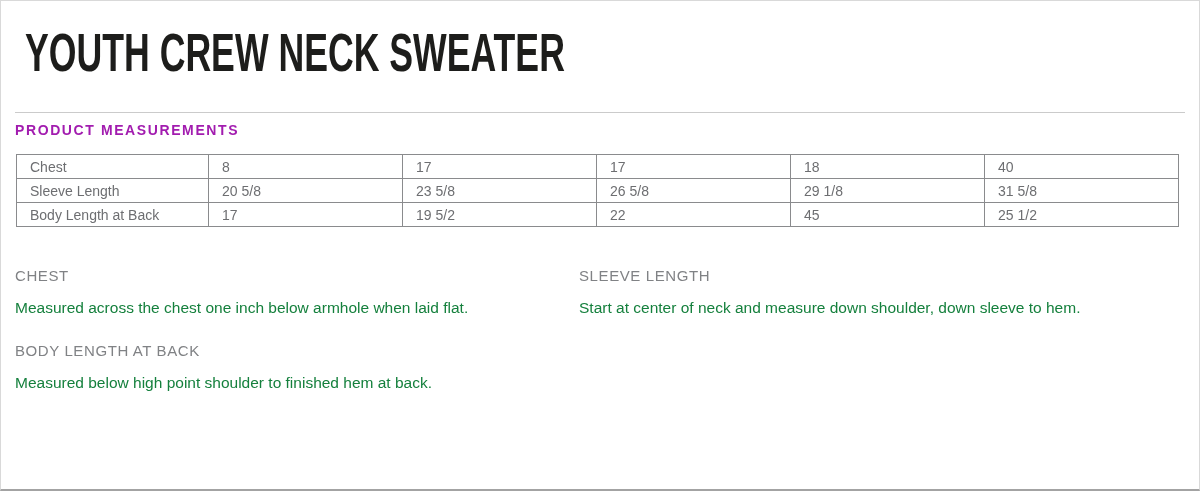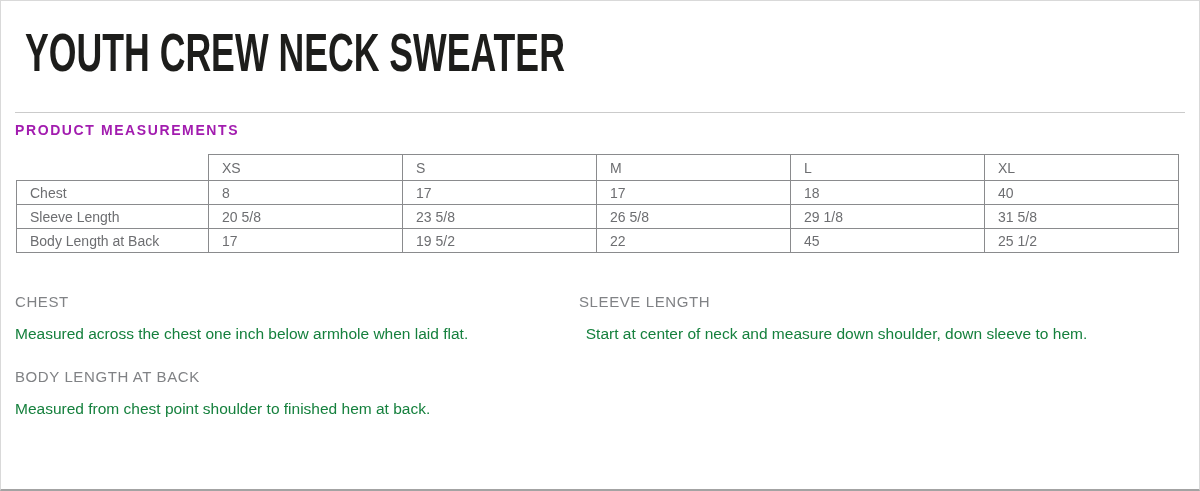--- a/index.html
+++ b/index.html
@@ -78,49 +78,41 @@
     font-weight: 400;
     letter-spacing: 0.6px;
     color: #808285;
     margin-bottom: 9px;
   }
   .def-desc {
     font-size: 15.5px;
     line-height: 29px;
     color: #15803d;
   }
-  .def.sleeve .def-desc { max-width: 515px; text-align: center; }
+  .def.sleeve .def-desc { max-width: 515px; }
 </style>
 </head>
 <body>
 
 <h1 class="page-title">YOUTH CREW NECK SWEATER</h1>
 
 <hr class="divider">
 
 <h2 class="section-heading">PRODUCT MEASUREMENTS</h2>
 
 <table class="size-table">
   <colgroup>
     <col class="label-col">
     <col class="size-col">
       <col class="size-col">
       <col class="size-col">
       <col class="size-col">
       <col class="size-col">
   </colgroup>
   <tbody>
-    <tr>
-      <th class="corner"></th>
-      <th>XS</th>
-      <th>S</th>
-      <th>M</th>
-      <th>L</th>
-      <th>XL</th>
-    </tr>
     <tr>
       <td>Chest</td>
       <td>8</td>
       <td>17</td>
       <td>17</td>
       <td>18</td>
       <td>40</td>
     </tr>
     <tr>
       <td>Sleeve Length</td>
@@ -145,15 +137,15 @@
   <div class="def chest">
     <div class="def-term">CHEST</div>
     <div class="def-desc">Measured across the chest one inch below armhole when laid flat.</div>
   </div>
   <div class="def sleeve">
     <div class="def-term">SLEEVE LENGTH</div>
     <div class="def-desc">Start at center of neck and measure down shoulder, down sleeve to hem.</div>
   </div>
   <div class="def body-length">
     <div class="def-term">BODY LENGTH AT BACK</div>
-    <div class="def-desc">Measured from chest point shoulder to finished hem at back.</div>
+    <div class="def-desc">Measured below high point shoulder to finished hem at back.</div>
   </div>
 </div>
 
 </body></html>

